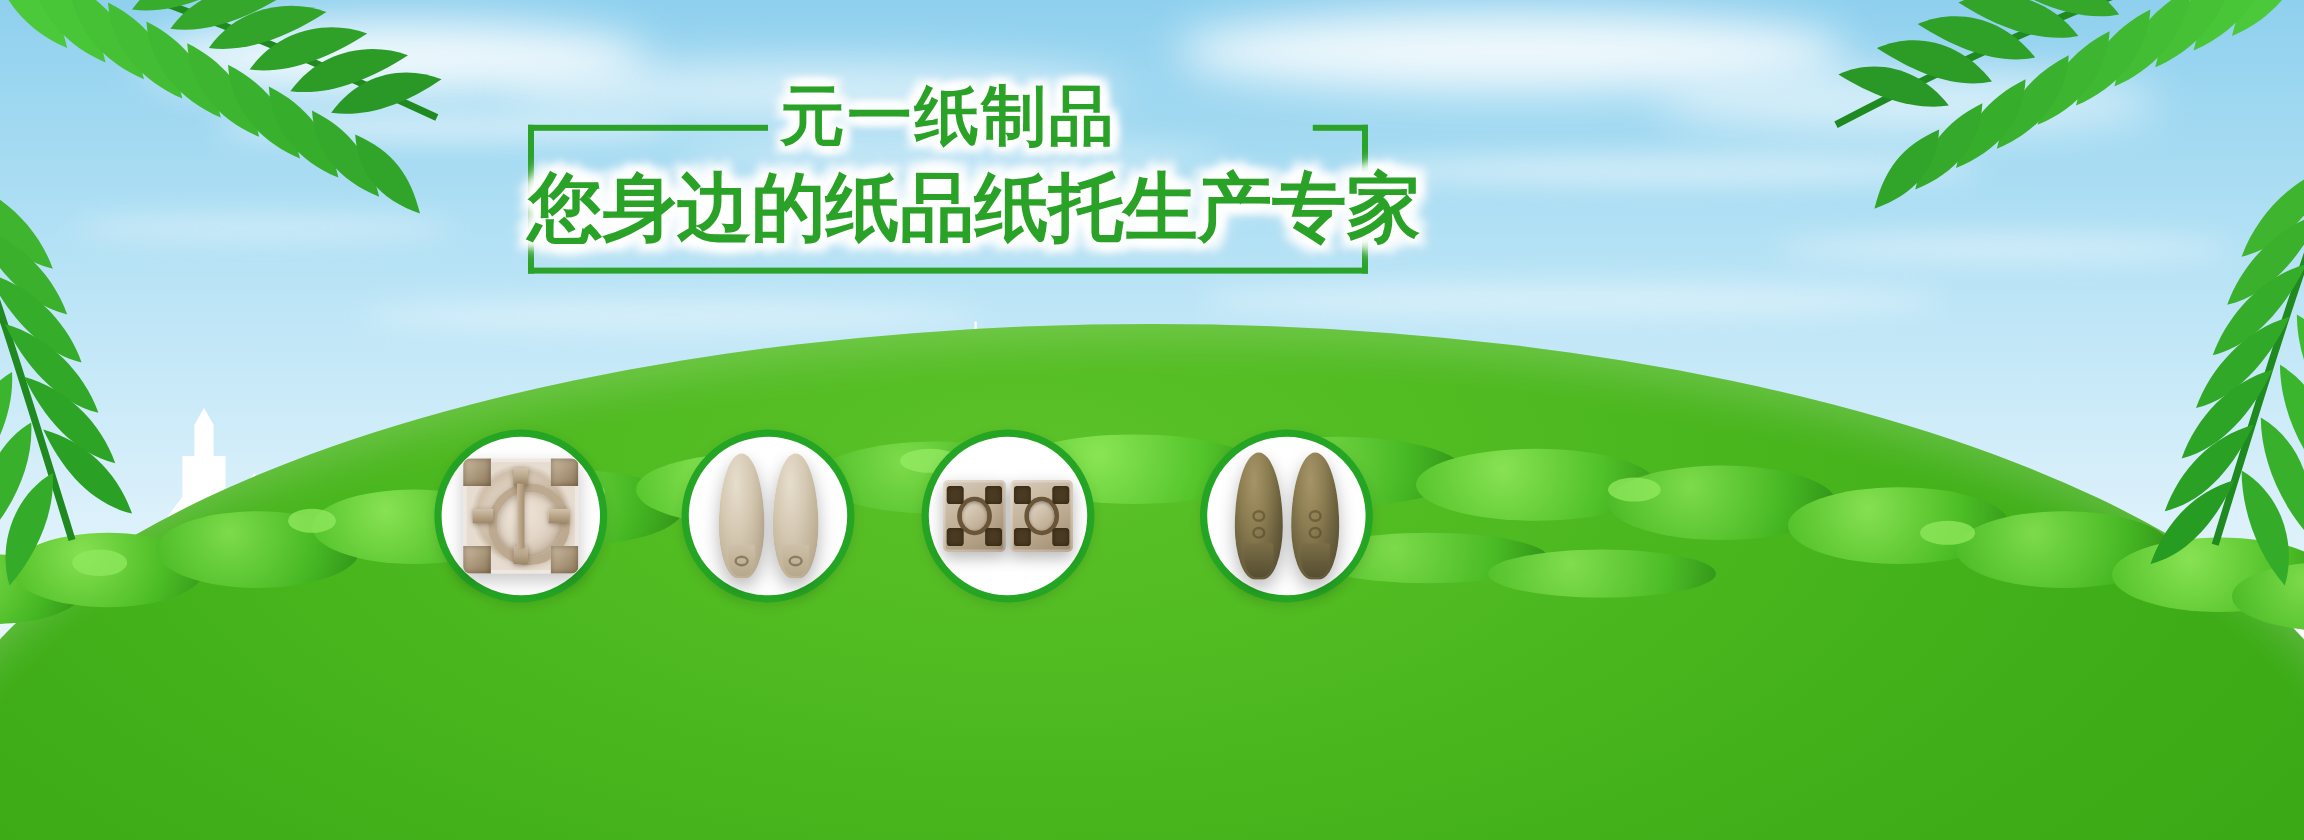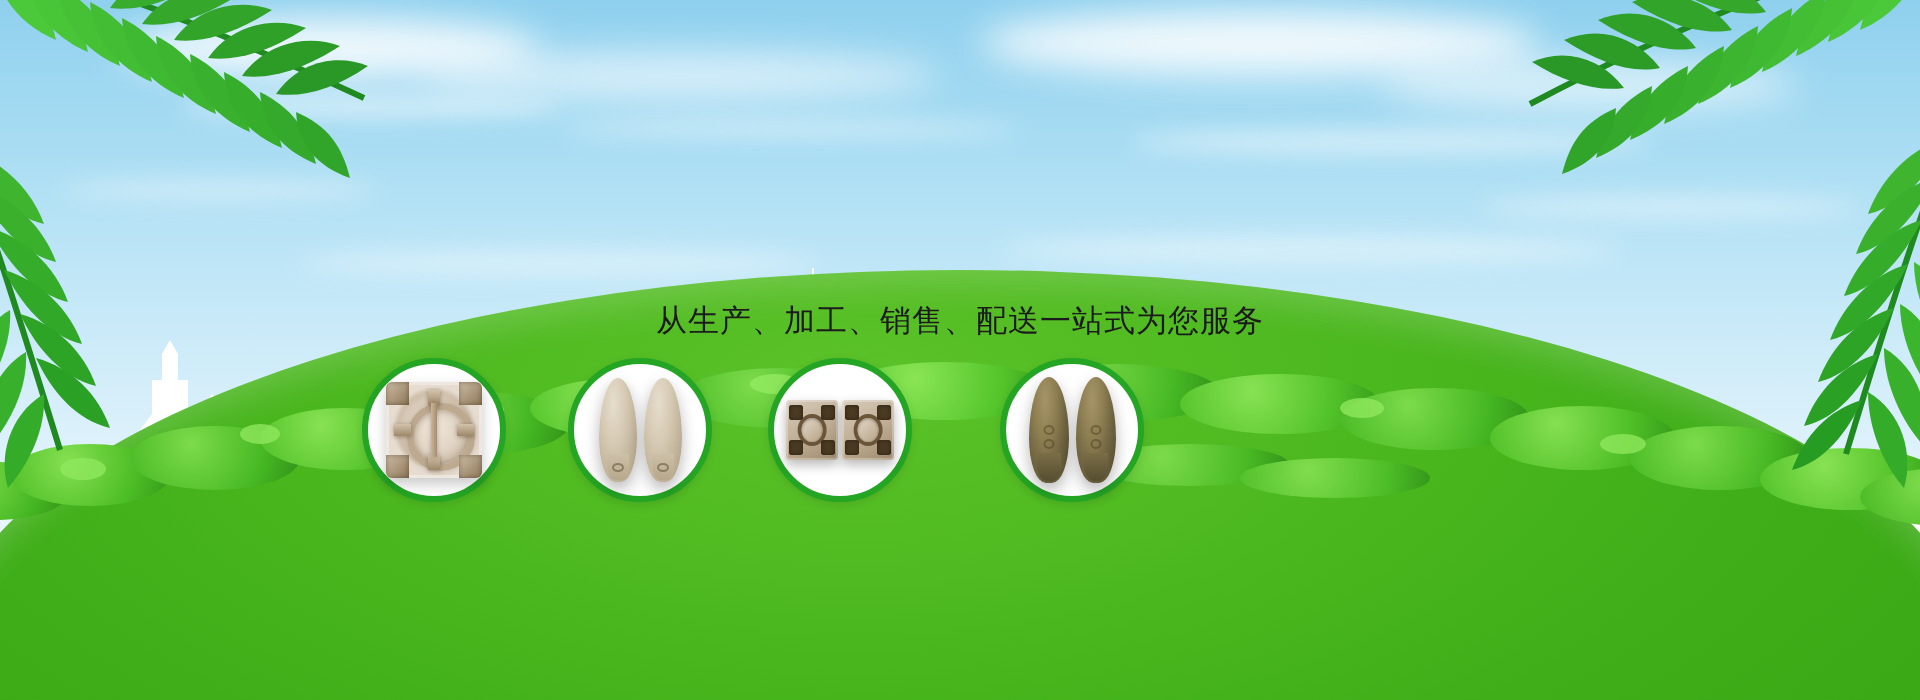--- a/index.html
+++ b/index.html
@@ -435,16 +435,25 @@
         <path d="M324 68 C288 78 258 110 246 144 C280 136 308 104 324 68z" fill="#3ab02d"></path>
         <path d="M312 110 C276 120 246 152 234 186 C268 178 296 144 312 110z" fill="#36ac2b"></path>
         <path d="M298 154 C262 164 232 196 220 230 C254 222 282 188 298 154z" fill="#32a829"></path>
         <path d="M284 198 C248 208 220 238 208 272 C242 264 268 232 284 198z" fill="#2ea427"></path>
         <path d="M268 244 C232 254 206 282 194 316 C228 308 252 278 268 244z" fill="#2aa025"></path>
         <path d="M252 290 C218 300 194 326 182 360 C214 352 238 322 252 290z" fill="#269c23"></path>
       </g>
     </svg>
   </div>
 
-
-  <div id="subtitle">从生产、加工、销售、配送一站式为您服务</div>
+  <div id="headline">
+    <div class="frame-l"></div>
+    <div class="frame-r"></div>
+    <div class="frame-b"></div>
+    <div class="frame-t-l"></div>
+    <div class="frame-t-r"></div>
+
+    <div class="hl-line1">元一纸制品</div>
+    <div class="hl-line2">您身边的纸品纸托生产专家</div>
+  </div>
+
 
 </div>
 
 </body></html>

